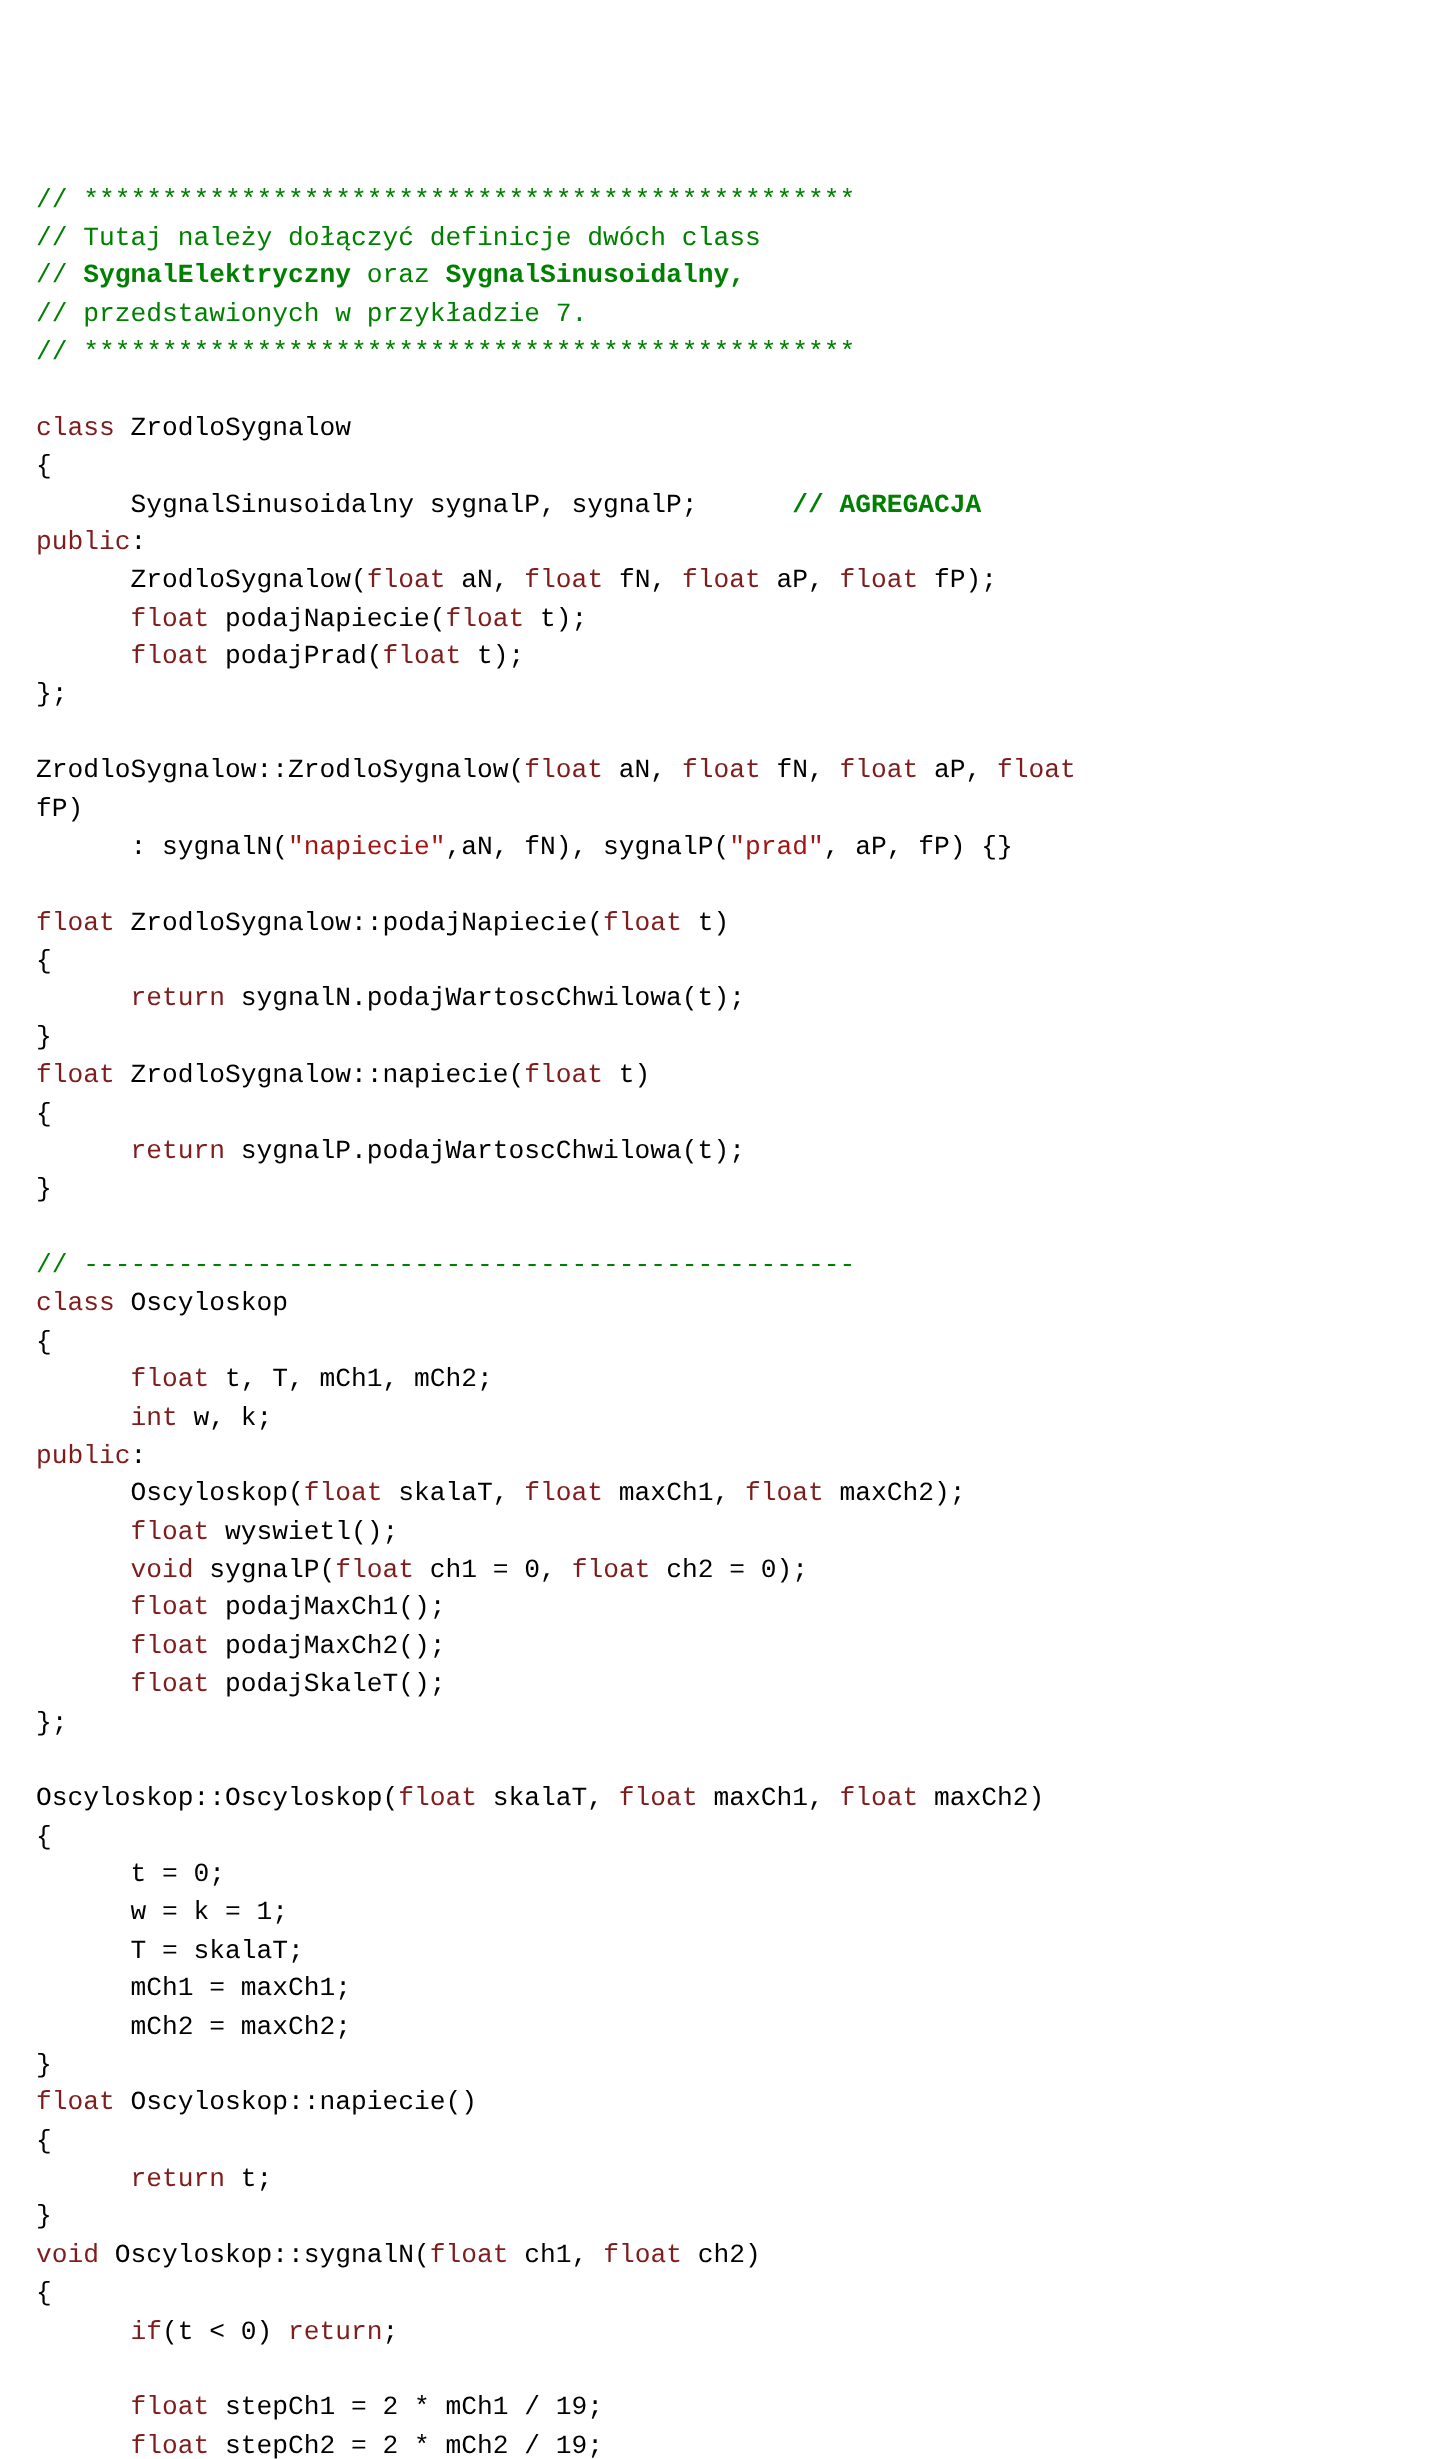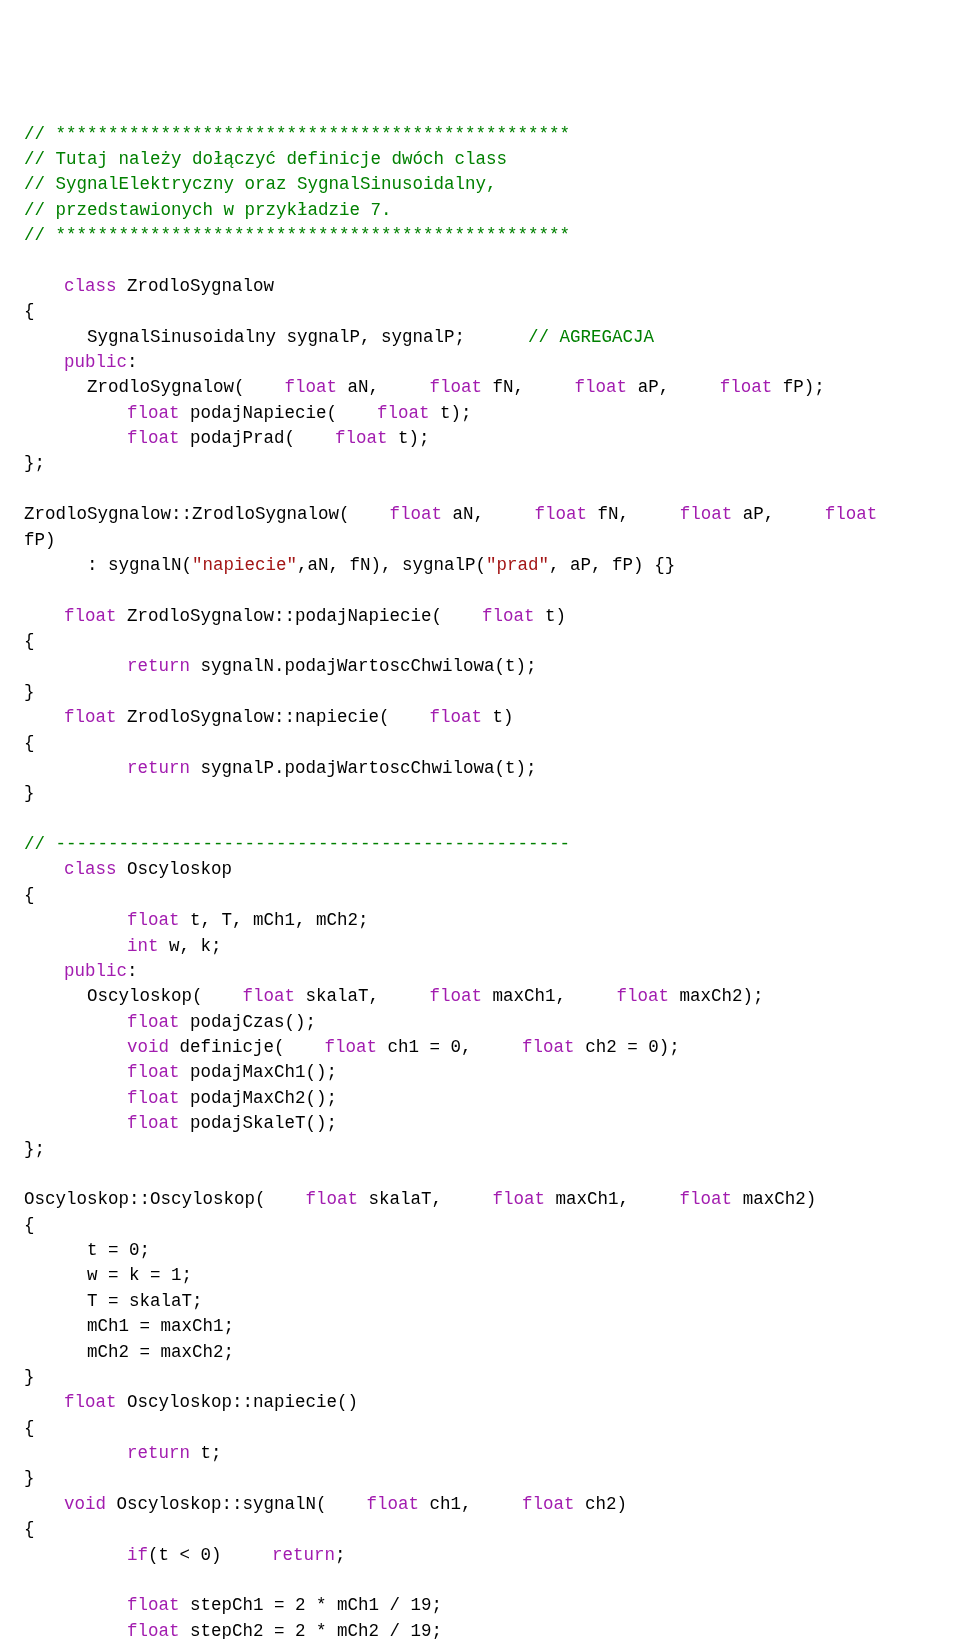--- a/index.html
+++ b/index.html
@@ -7,23 +7,23 @@
     padding: 20px 24px;
     background: #ffffff;
     font-family: "Courier New", Courier, monospace;
     font-size: 17.5px;
     line-height: 1.45;
     white-space: pre;
     color: #000000;
     width: 960px;
     box-sizing: border-box;
   }
-  .kw   { color: #a21caf; margin-left: 40px; }   
+  .kw   { color: #7f1d1d; }   
   .cmt  { color: #008000; }   
-  .cmtb { color: #008000; font-weight: normal; } 
+  .cmtb { color: #008000; font-weight: bold; } 
   .str  { color: #a31515; }
 </style>
 </head>
 <body>
 
 
 
 <div><span><span class="cmt">// </span><span class="cmt">*************************************************</span></span>
 <span><span class="cmt">// </span><span class="cmt">Tutaj należy dołączyć definicje dwóch class</span></span>
 <span><span class="cmt">// </span><span class="cmtb">SygnalElektryczny</span><span class="cmt"> oraz </span><span class="cmtb">SygnalSinusoidalny,</span></span>
@@ -52,22 +52,22 @@
 <span><span>      </span><span class="kw">return</span><span> sygnalP.podajWartoscChwilowa(t);</span></span>
 <span><span>}</span></span>
 
 <span><span class="cmt">// -------------------------------------------------</span></span>
 <span><span class="kw">class</span><span> Oscyloskop</span></span>
 <span><span>{</span></span>
 <span><span>      </span><span class="kw">float</span><span> t, T, mCh1, mCh2;</span></span>
 <span><span>      </span><span class="kw">int</span><span> w, k;</span></span>
 <span><span class="kw">public</span><span>:</span></span>
 <span><span>      Oscyloskop(</span><span class="kw">float</span><span> skalaT, </span><span class="kw">float</span><span> maxCh1, </span><span class="kw">float</span><span> maxCh2);</span></span>
-<span><span>      </span><span class="kw">float</span><span> podajCzas();</span></span>
-<span><span>      </span><span class="kw">void</span><span> definicje(</span><span class="kw">float</span><span> ch1 = 0, </span><span class="kw">float</span><span> ch2 = 0);</span></span>
+<span><span>      </span><span class="kw">float</span><span> wyswietl();</span></span>
+<span><span>      </span><span class="kw">void</span><span> sygnalP(</span><span class="kw">float</span><span> ch1 = 0, </span><span class="kw">float</span><span> ch2 = 0);</span></span>
 <span><span>      </span><span class="kw">float</span><span> podajMaxCh1();</span></span>
 <span><span>      </span><span class="kw">float</span><span> podajMaxCh2();</span></span>
 <span><span>      </span><span class="kw">float</span><span> podajSkaleT();</span></span>
 <span><span>};</span></span>
 
 <span><span>Oscyloskop::Oscyloskop(</span><span class="kw">float</span><span> skalaT, </span><span class="kw">float</span><span> maxCh1, </span><span class="kw">float</span><span> maxCh2)</span></span>
 <span><span>{</span></span>
 <span><span>      t = 0;</span></span>
 <span><span>      w = k = 1;</span></span>
 <span><span>      T = skalaT;</span></span>

